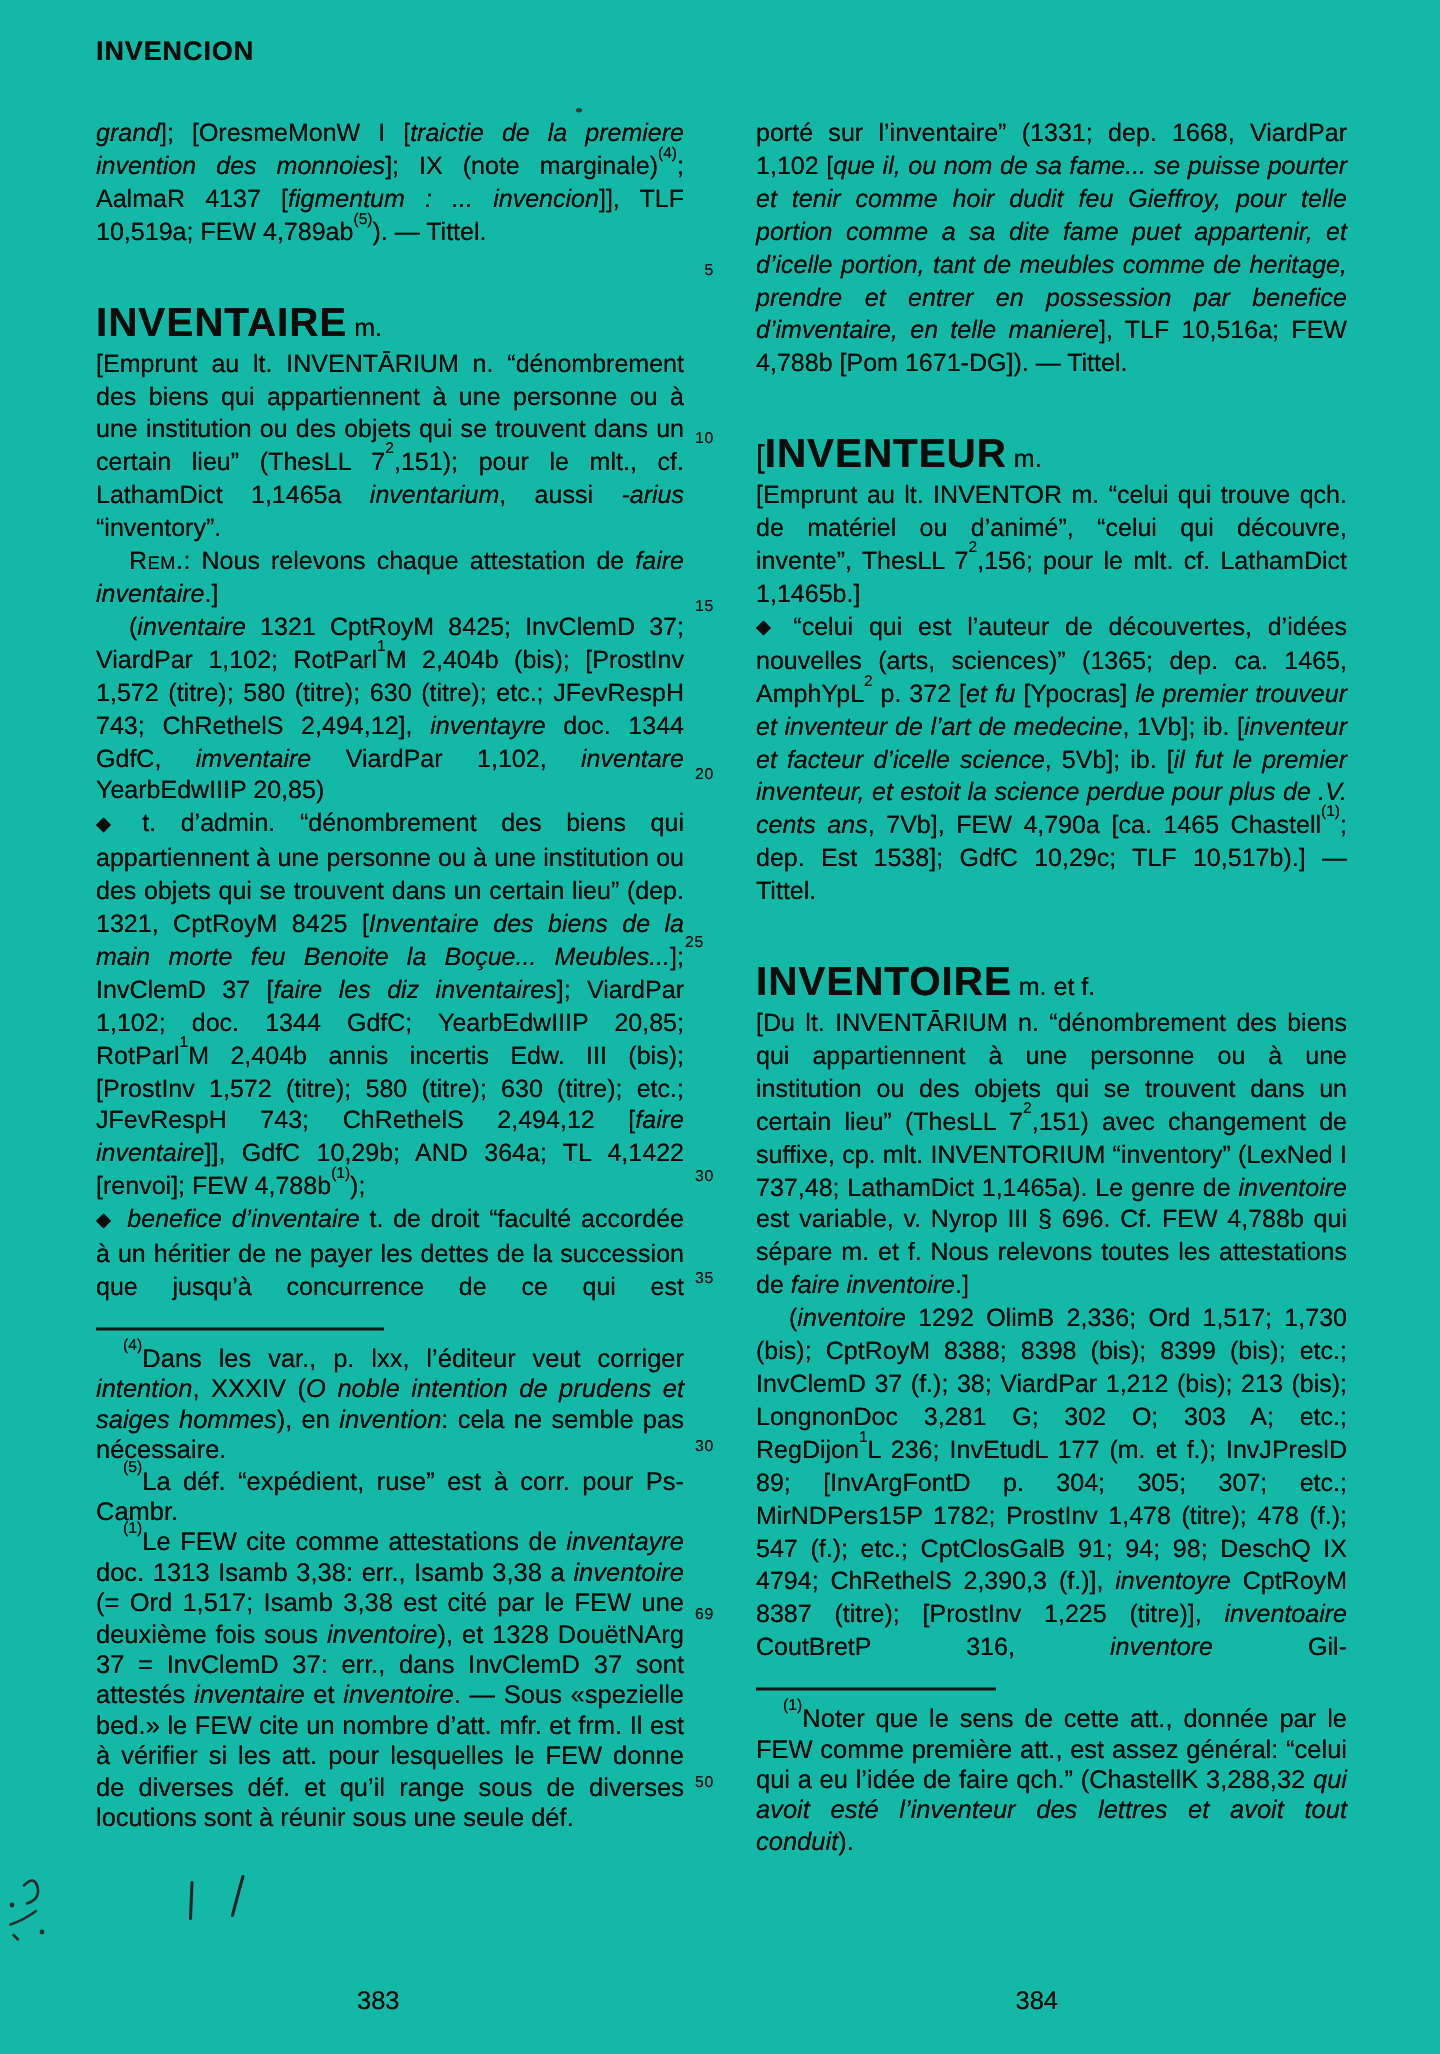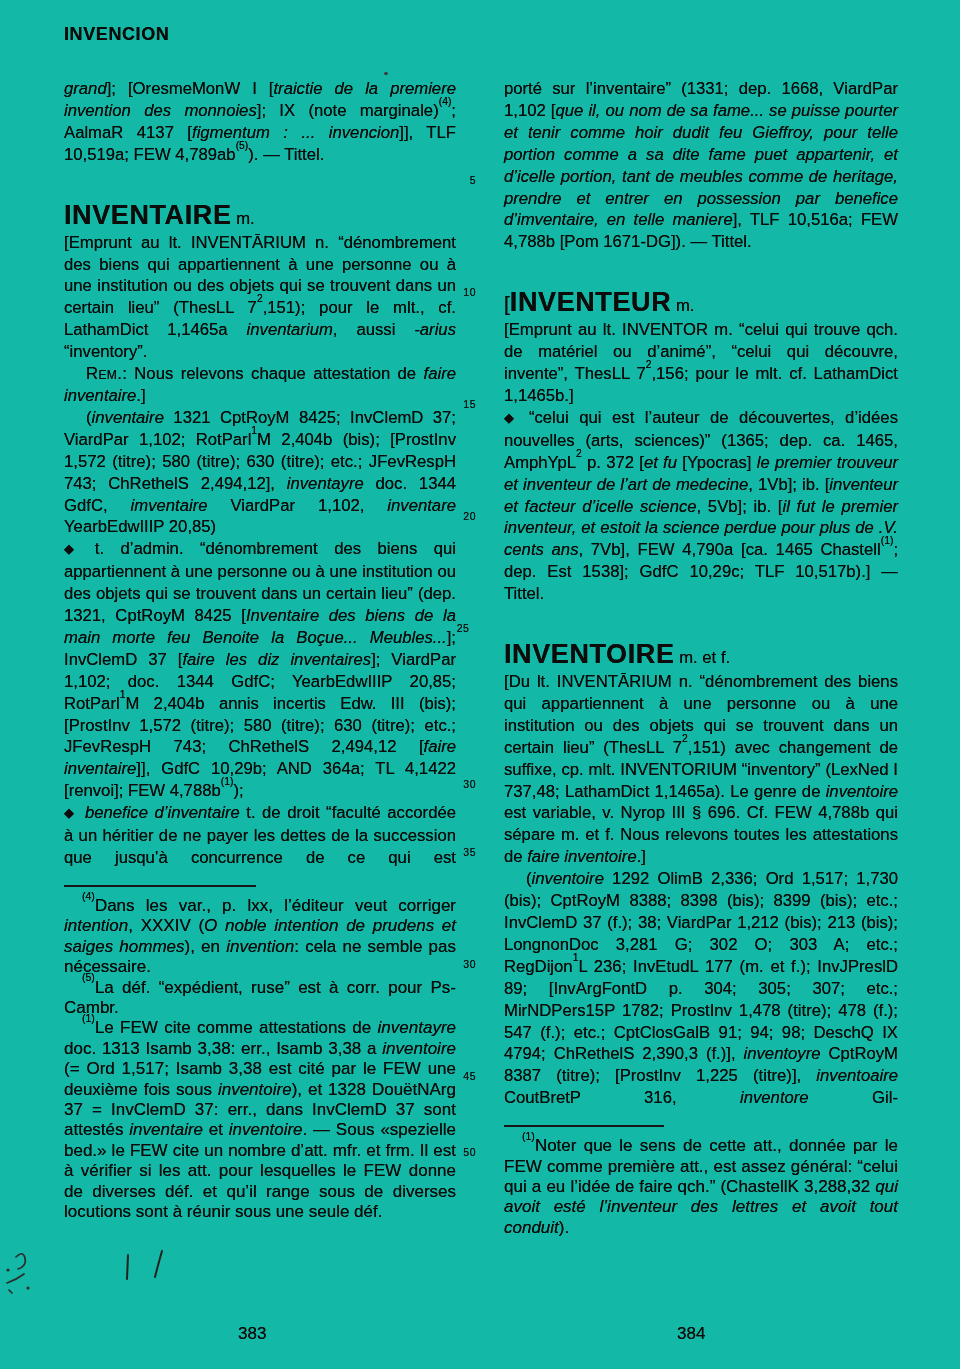--- a/index.html
+++ b/index.html
@@ -80,22 +80,22 @@
 
   <div class="gutter">
       <span class="linenum" style="top: 174px;">5</span>
       <span class="linenum" style="top: 286px;">10</span>
       <span class="linenum" style="top: 398px;">15</span>
       <span class="linenum" style="top: 510px;">20</span>
       <span class="linenum" style="top: 622px; text-align: center;">25</span>
       <span class="linenum" style="top: 734px; margin-top: 44px;">30</span>
       <span class="linenum" style="top: 846px;">35</span>
       <span class="linenum" style="top: 958px;">30</span>
-      <span class="linenum" style="top: 1070px;">45</span>
-      <span class="linenum" style="top: 1146px;">50</span>
+      <span class="linenum" style="top: 1070px;">69</span>
+      <span class="linenum" style="top: 1182px;">50</span>
     </div>
 
   <div class="pagenum left">383</div>
   <div class="pagenum right">384</div>
 
   <div class="speck" style="left:384px;top:72px;"></div>
 
   <svg class="mark" style="left:2px;top:1250px;" width="36" height="50" viewBox="0 0 36 50">
     <g fill="none" stroke="#2c2c2a" stroke-width="1.7" stroke-linecap="round">
       <path d="M14,7 q7,-7 9,1 q2,8 -7,11"></path>

